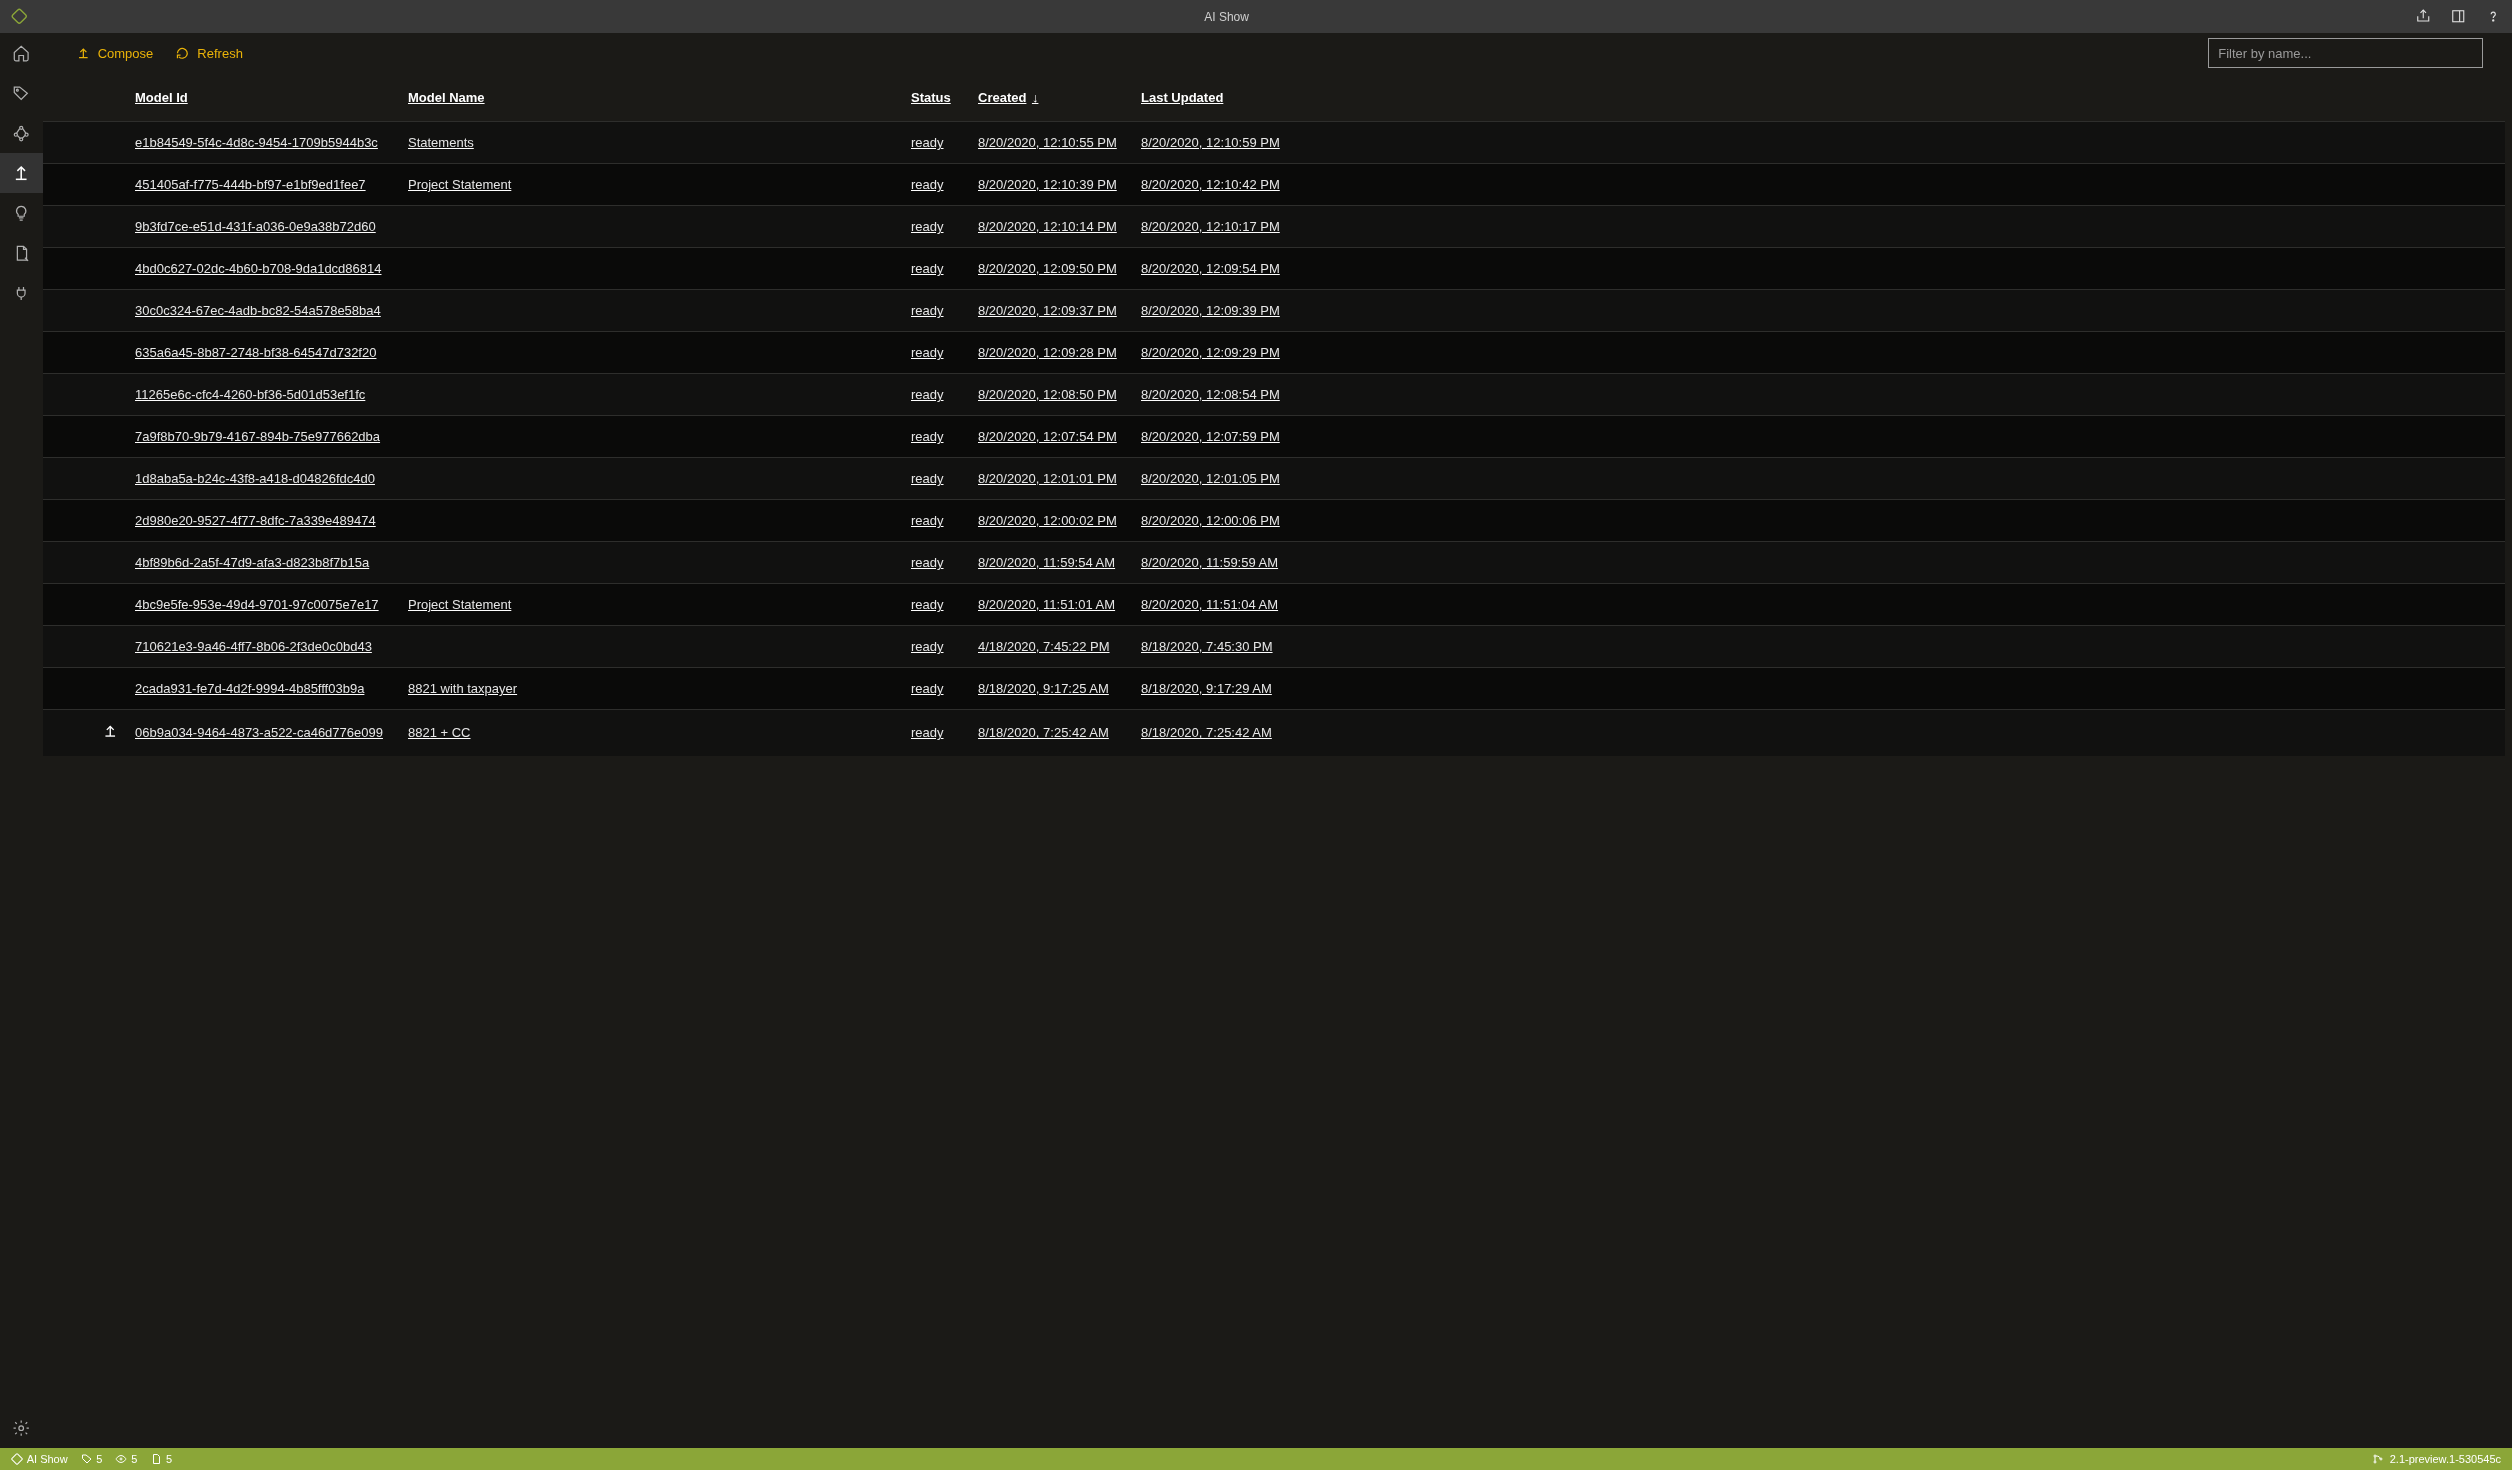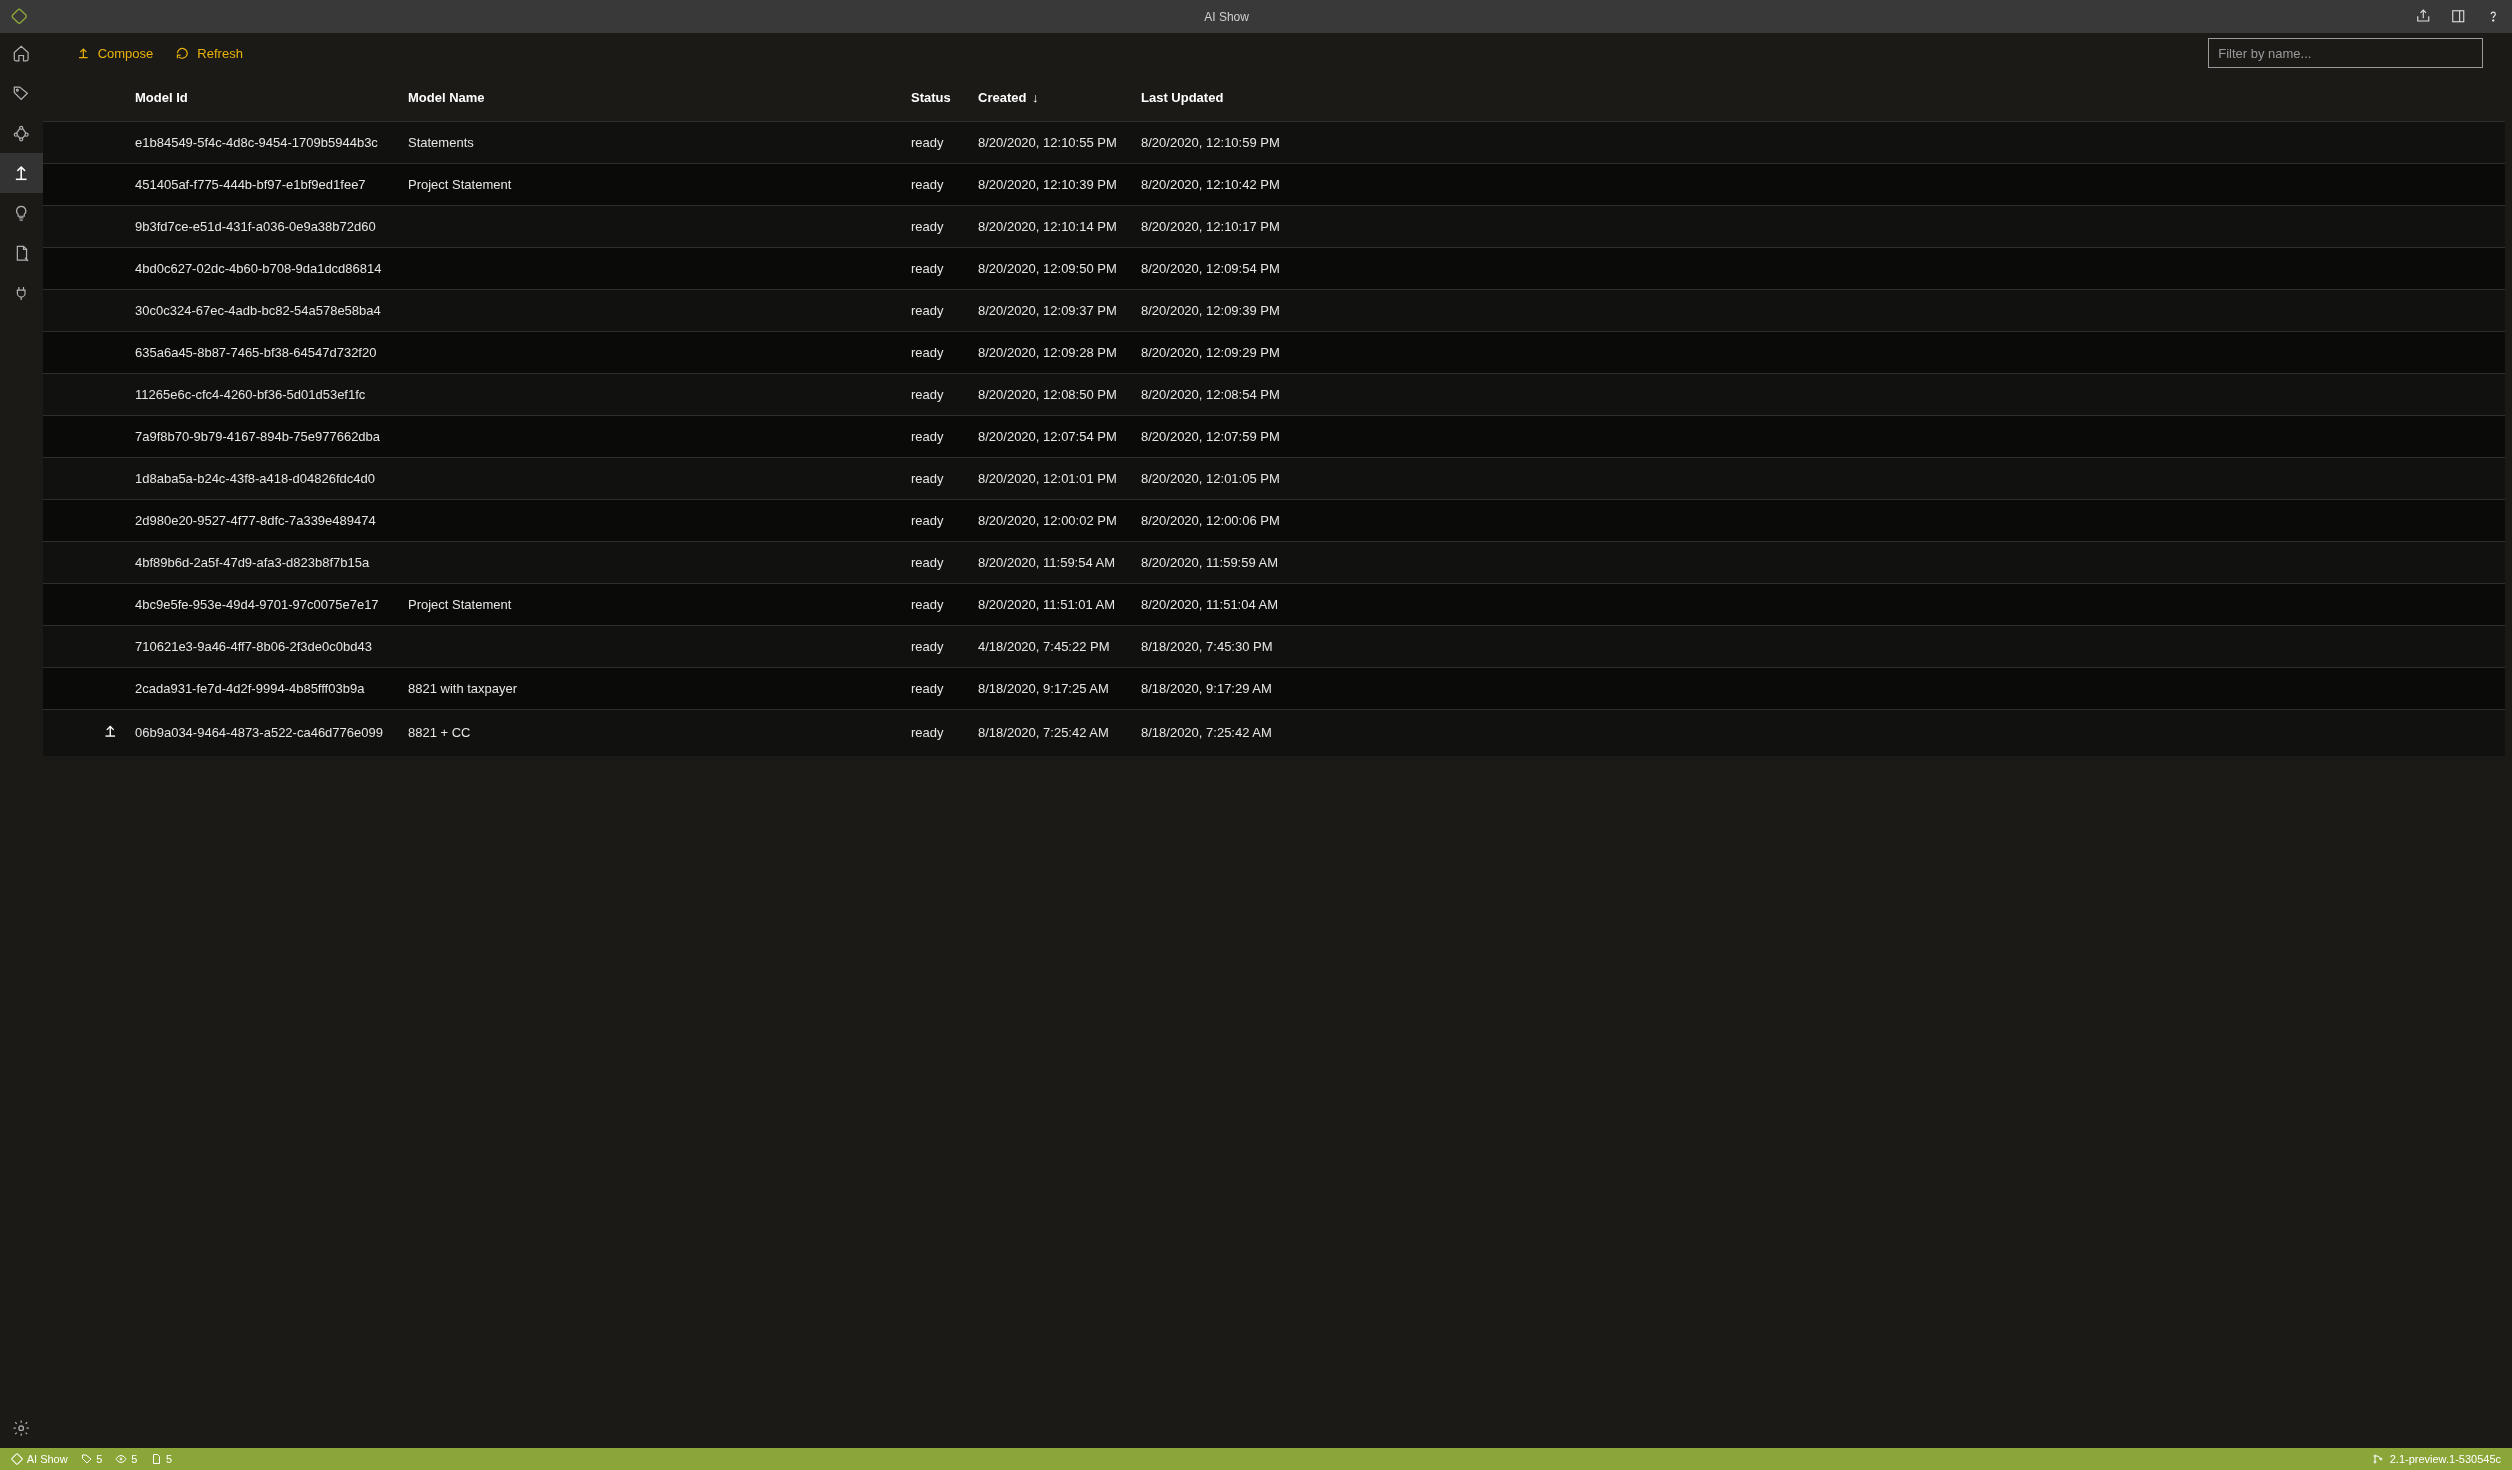--- a/index.html
+++ b/index.html
@@ -29,21 +29,21 @@
   
   .toolbar { height: 40px; display: flex; align-items: center; padding: 0 29px 0 29px; flex-shrink: 0; }
   .toolbar-left { display: flex; gap: 14.7px; align-items: center; }
   .tb-btn { display: flex; align-items: center; gap: 7.3px; color: #eab308; font-size: 13px; cursor: pointer; padding: 3.7px 3.7px; }
   .tb-btn svg { width: 14.7px; height: 14.7px; }
   .toolbar-right { margin-left: auto; border-radius: 13px; }
   .filter-input { width: 275px; height: 30px; background: transparent; border: 0.9px solid #9a9a9a; color: #ffffff; padding: 0 9.2px; font-size: 13px; outline: none; }
   .filter-input::placeholder { color: #9a9a9a; }
 
   
-  .table-wrap { flex: 1; overflow-y: auto; margin: 0 7.3px 0 0; }
+  .table-wrap { flex: 1; overflow-y: auto; margin: 0 7.3px 0 0; text-decoration: underline; }
   .table-wrap::-webkit-scrollbar { width: 9.2px; }
   .table-wrap::-webkit-scrollbar-track { background: #1b1a17; }
   .table-wrap::-webkit-scrollbar-thumb { background: #4d4d4d; }
   .mtable { width: 100%; border-collapse: collapse; }
   .mtable thead th { text-align: left; font-weight: 600; font-size: 13px; color: #ffffff; padding: 16.5px 11px; background: #1b1a17; position: sticky; top: 0; }
   .mtable tbody tr { border-top: 0.9px solid #2e2e2c; }
   .mtable tbody tr:nth-child(odd) { background: #111110; }
   .mtable tbody tr:nth-child(even) { background: #0a0a09; }
   .mtable td { padding: 13px 11px; font-size: 13px; color: #e6e6e6; white-space: nowrap; }
   .col-icon { width: 92px; padding-left: 59px !important; }
@@ -229,21 +229,21 @@
             <tr>
               <td class="col-icon"></td>
               <td class="col-id">30c0c324-67ec-4adb-bc82-54a578e58ba4</td>
               <td class="col-name"></td>
               <td class="col-status">ready</td>
               <td class="col-created">8/20/2020, 12:09:37 PM</td>
               <td class="col-updated">8/20/2020, 12:09:39 PM</td>
             </tr>
             <tr>
               <td class="col-icon"></td>
-              <td class="col-id">635a6a45-8b87-7465-bf38-64547d732f20</td>
+              <td class="col-id">635a6a45-8b87-2748-bf38-64547d732f20</td>
               <td class="col-name"></td>
               <td class="col-status">ready</td>
               <td class="col-created">8/20/2020, 12:09:28 PM</td>
               <td class="col-updated">8/20/2020, 12:09:29 PM</td>
             </tr>
             <tr>
               <td class="col-icon"></td>
               <td class="col-id">11265e6c-cfc4-4260-bf36-5d01d53ef1fc</td>
               <td class="col-name"></td>
               <td class="col-status">ready</td>

